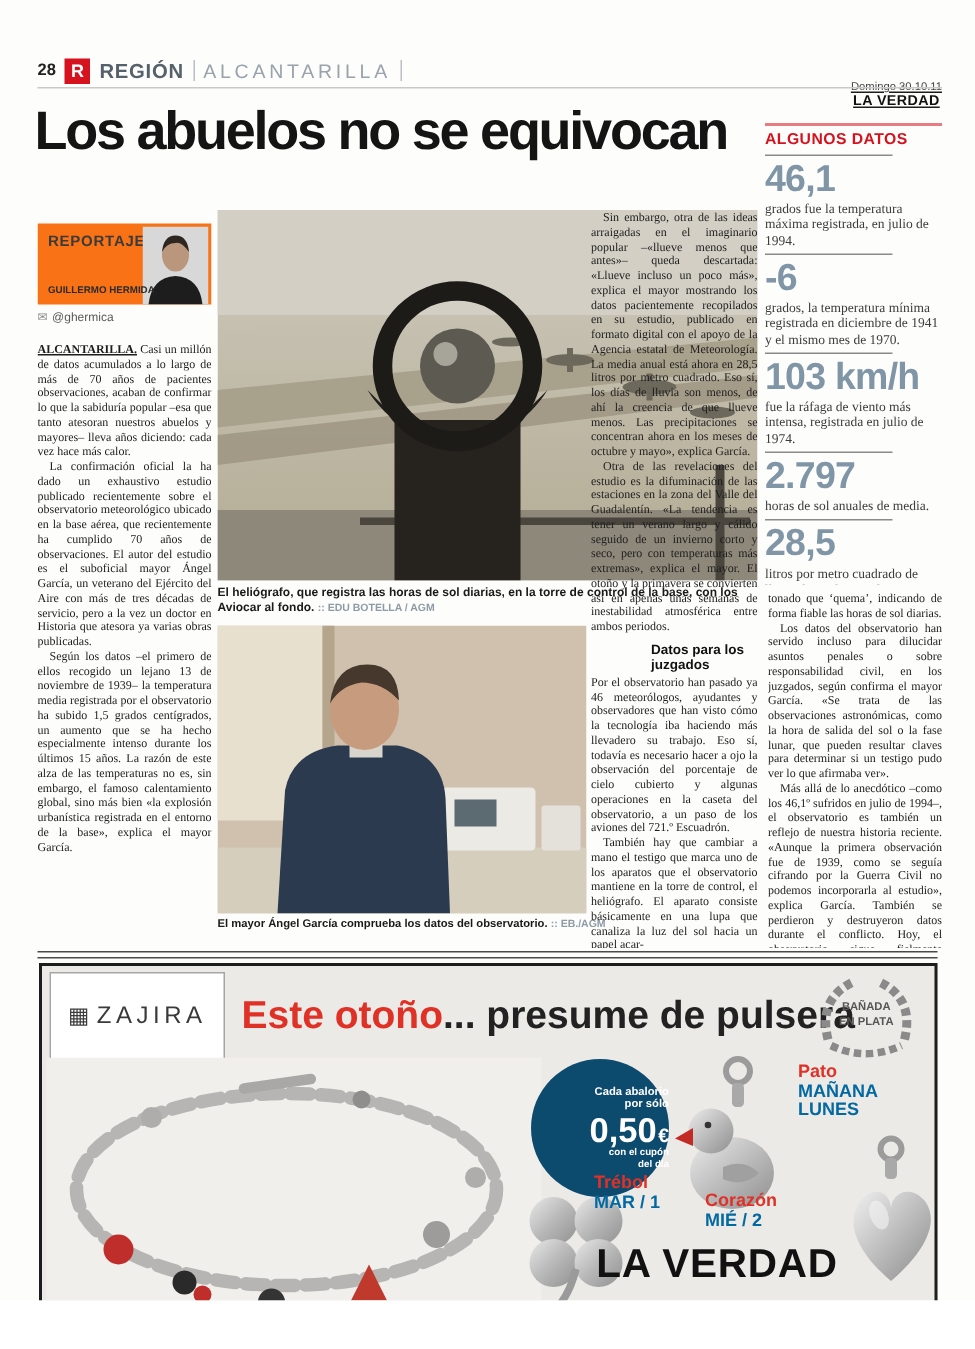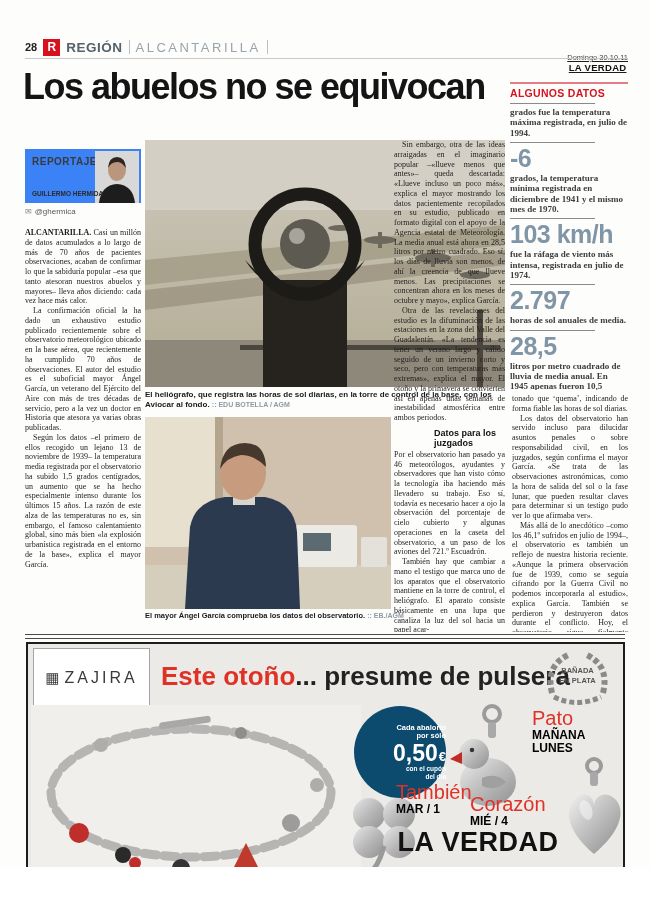--- a/index.html
+++ b/index.html
@@ -23,36 +23,36 @@
   
   .headline{left:23px;top:68px;width:485px;margin:0;font-size:36px;line-height:1.05;
             font-weight:900;letter-spacing:-1.5px;color:#141414;}
 
   
   .sidebar{left:510px;top:82px;width:118px;height:308px;overflow:hidden;}
   .sb-toprule{height:2px;background:#d5121e;opacity:.55;margin-bottom:3px;}
   .sb-title{font-size:10.5px;font-weight:800;color:#d5121e;letter-spacing:.3px;margin-bottom:4px;}
   .stat-rule{width:72%;height:1px;background:#8a8a8a;margin:4px 0 3px 0;}
   .stat-value{font-size:25px;line-height:1;font-weight:800;color:#8095a6;letter-spacing:-.5px;white-space:nowrap;}
-  .stat-text{font-family:"Liberation Serif",serif;font-size:9px;line-height:1.15;color:#3d3d3d;margin-top:2px;font-weight:bold;}
+  .stat-text{font-family:"Liberation Serif",serif;font-size:9px;line-height:1.15;color:#3d3d3d;margin-top:2px;}
 
   
   .leftcol{left:25px;top:140px;width:116px;height:494px;overflow:hidden;}
   .standfirst{font-size:13.5px;line-height:1.2;font-weight:800;color:#4a7d9e;}
-  .reportaje{position:relative;margin-top:9px;height:54px;background:#3b82f6;}
+  .reportaje{position:relative;margin-top:9px;height:54px;background:#f97316;}
   .rep-label{position:absolute;left:7px;top:7px;font-size:10px;font-weight:800;color:#3a3a3a;letter-spacing:.5px;}
   .rep-author{position:absolute;left:7px;bottom:5px;font-size:6.5px;font-weight:800;color:#2b2b2b;line-height:1.2;}
   .rep-photo{position:absolute;right:2px;bottom:0;}
   .handle{margin-top:4px;font-size:8px;color:#5a5a5a;display:flex;align-items:center;gap:3px;}
   .env{font-size:8px;color:#8a8a8a;}
   .bodytext{margin-top:12px;}
   .bodytext p, .col p{margin:0;font-family:"Liberation Serif",serif;font-size:8px;line-height:1.22;
             text-align:justify;color:#1d1d1d;}
   .bodytext p.ind, .col p.ind{text-indent:8px;font-family:Liberation Serif, serif;}
-  .bodytext strong{font-weight:700;}
+  .bodytext strong{font-weight:700;text-decoration:underline;}
 
   
   .photo1{left:145px;top:140px;width:360px;height:247px;}
   .photo2{left:145px;top:417px;width:246px;height:192px;}
   .caption{font-size:8px;font-weight:700;color:#1a1a1a;line-height:1.25;}
   .cap1{left:145px;top:390px;width:360px;}
   .cap2{left:145px;top:611px;width:268px;white-space:nowrap;font-size:7.5px;}
   .credit{color:#8d9ba5;font-weight:700;font-size:7px;}
 
   
@@ -76,22 +76,22 @@
   .wreath{position:absolute;left:512px;top:3px;}
   .wreath text{font-family:"Liberation Sans",sans-serif;font-weight:700;}
   .bracelet{position:absolute;left:3px;top:61px;}
   .badge{position:absolute;left:326px;top:62px;width:92px;height:92px;border-radius:50%;background:#0c4a6e;
          color:#fff;display:flex;flex-direction:column;align-items:flex-end;justify-content:center;text-align:center;}
   .b1{font-size:7.5px;font-weight:700;line-height:1.15;}
   .bprice{font-size:23px;font-weight:800;line-height:1.05;}
   .cur{font-size:13px;font-weight:700;margin-left:1px;}
   .b2{font-size:6.5px;font-weight:700;line-height:1.15;}
   .charm-label{position:absolute;line-height:1.05;}
-  .cl-name{font-size:20px;font-weight:400;color:#e03127;}
-  .cl-day{font-size:12px;font-weight:800;color:#000000;white-space:pre-line;}
+  .cl-name{font-size:12px;font-weight:700;color:#e03127;}
+  .cl-day{font-size:12px;font-weight:800;color:#0369a1;white-space:pre-line;}
   .duck{position:absolute;left:420px;top:58px;}
   .heart{position:absolute;left:530px;top:112px;}
   .clover{position:absolute;left:312px;top:140px;}
   .laverdad{position:absolute;left:330px;top:183px;width:240px;text-align:center;
             font-size:27px;font-weight:900;color:#111;letter-spacing:.5px;}
 </style>
 </head>
 <body>
 
 <div class="page">
@@ -111,20 +111,21 @@
   <div class="abs header-rule"></div>
 
   <h1 class="abs headline">Los abuelos no se equivocan</h1>
 
   <aside class="abs sidebar">
     <div class="sb-toprule"></div>
     <div class="sb-title">ALGUNOS DATOS</div>
 
     <div class="stat">
       <div class="stat-rule"></div>
+      <div class="stat-value">46,1</div>
       <div class="stat-text">grados fue la temperatura máxima registrada, en julio de 1994.</div>
     </div>
     <div class="stat">
       <div class="stat-rule"></div>
       <div class="stat-value">-6</div>
       <div class="stat-text">grados, la temperatura mínima registrada en diciembre de 1941 y el mismo mes de 1970.</div>
     </div>
     <div class="stat">
       <div class="stat-rule"></div>
       <div class="stat-value">103 km/h</div>
@@ -316,25 +317,25 @@
         </linearGradient>
       </defs>
       <circle cx="29" cy="30" r="16" fill="url(#sgc)"></circle>
       <circle cx="59" cy="30" r="16" fill="url(#sgc)"></circle>
       <circle cx="29" cy="58" r="16" fill="url(#sgc)"></circle>
       <circle cx="59" cy="58" r="16" fill="url(#sgc)"></circle>
       <path d="M44,62 Q38,86 22,96" fill="none" stroke="#9a9a9a" stroke-width="5"></path>
     </svg>
 
     <div class="charm-label" style="left:368px;top:138px">
-      <div class="cl-name">También</div>
+      <div class="cl-name">Trébol</div>
       <div class="cl-day">MAR / 1</div>
     </div>
 
     <div class="charm-label" style="left:442px;top:150px">
       <div class="cl-name">Corazón</div>
-      <div class="cl-day">MIÉ / 4</div>
+      <div class="cl-day">MIÉ / 2</div>
     </div>
 
     <div class="laverdad">LA VERDAD</div>
   </div>
 
 </div>
 
 </body></html>

